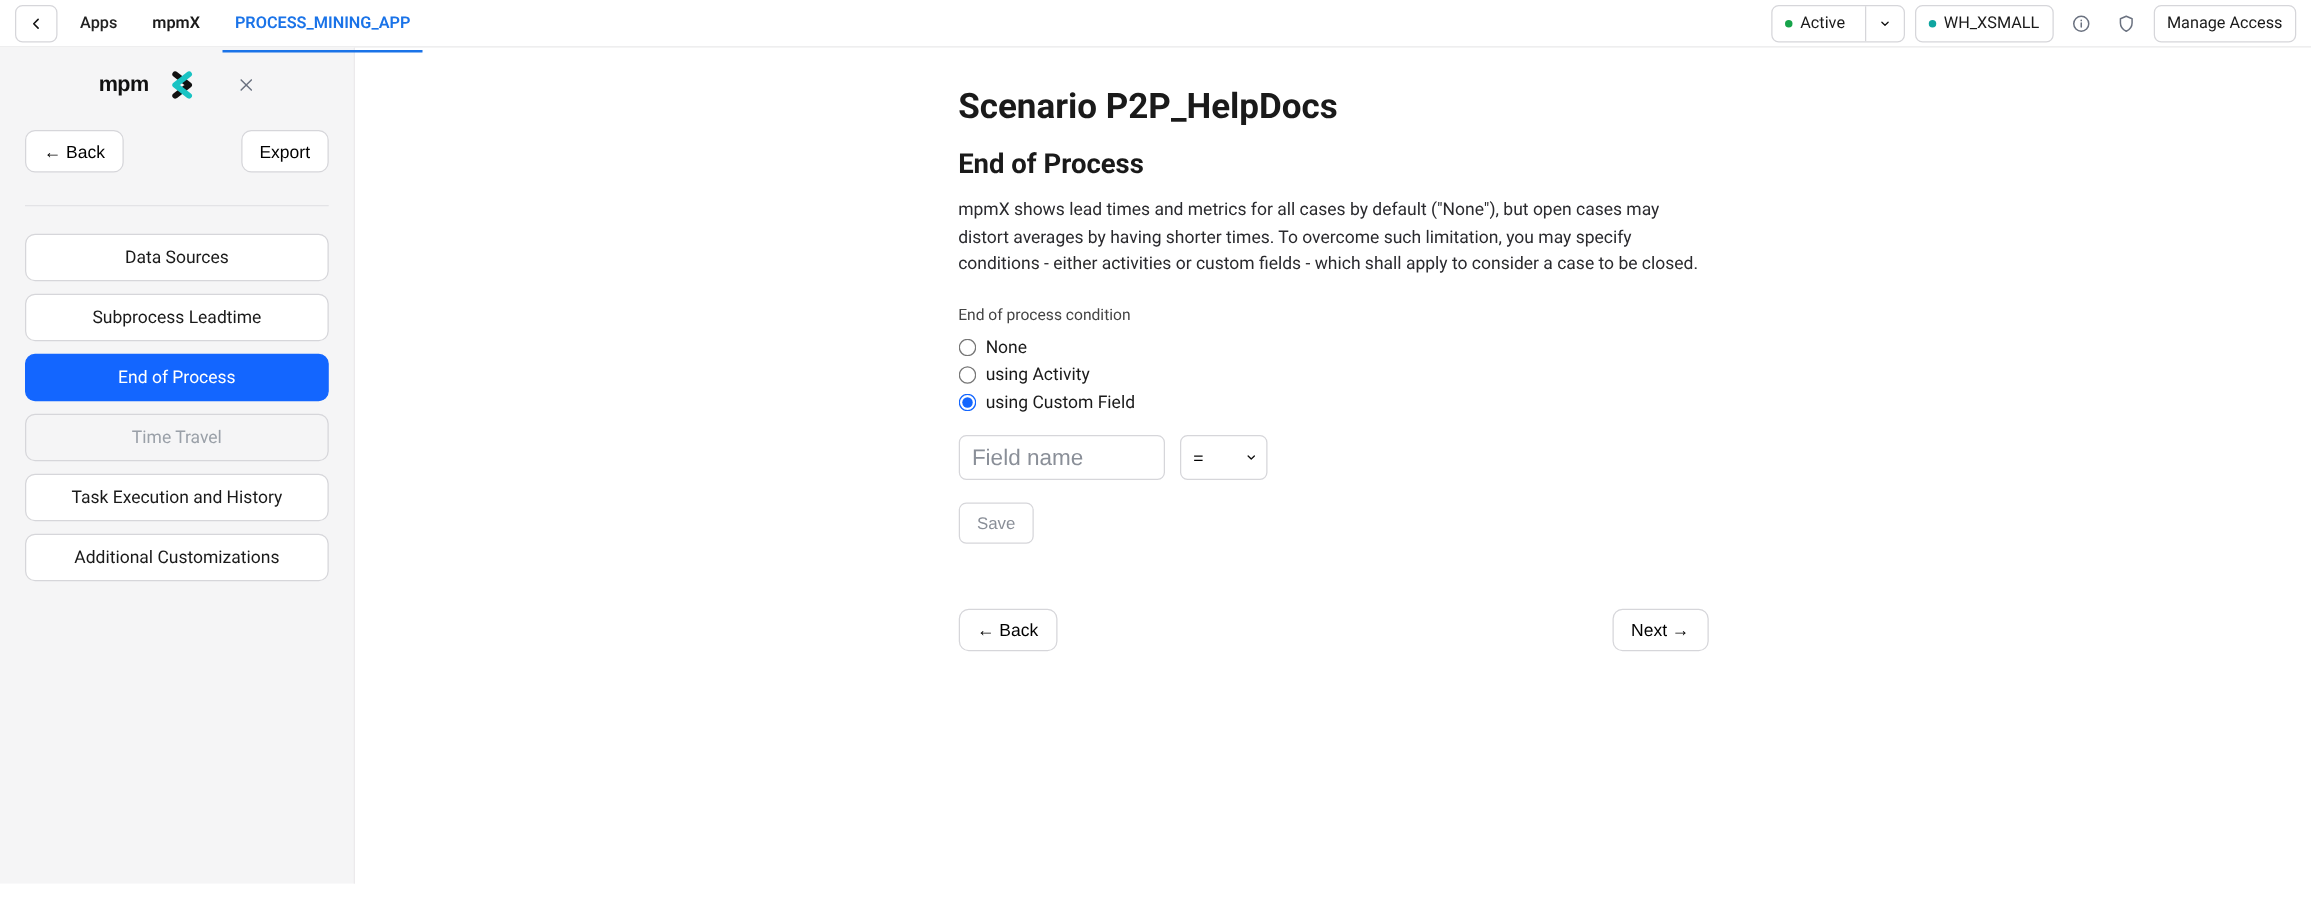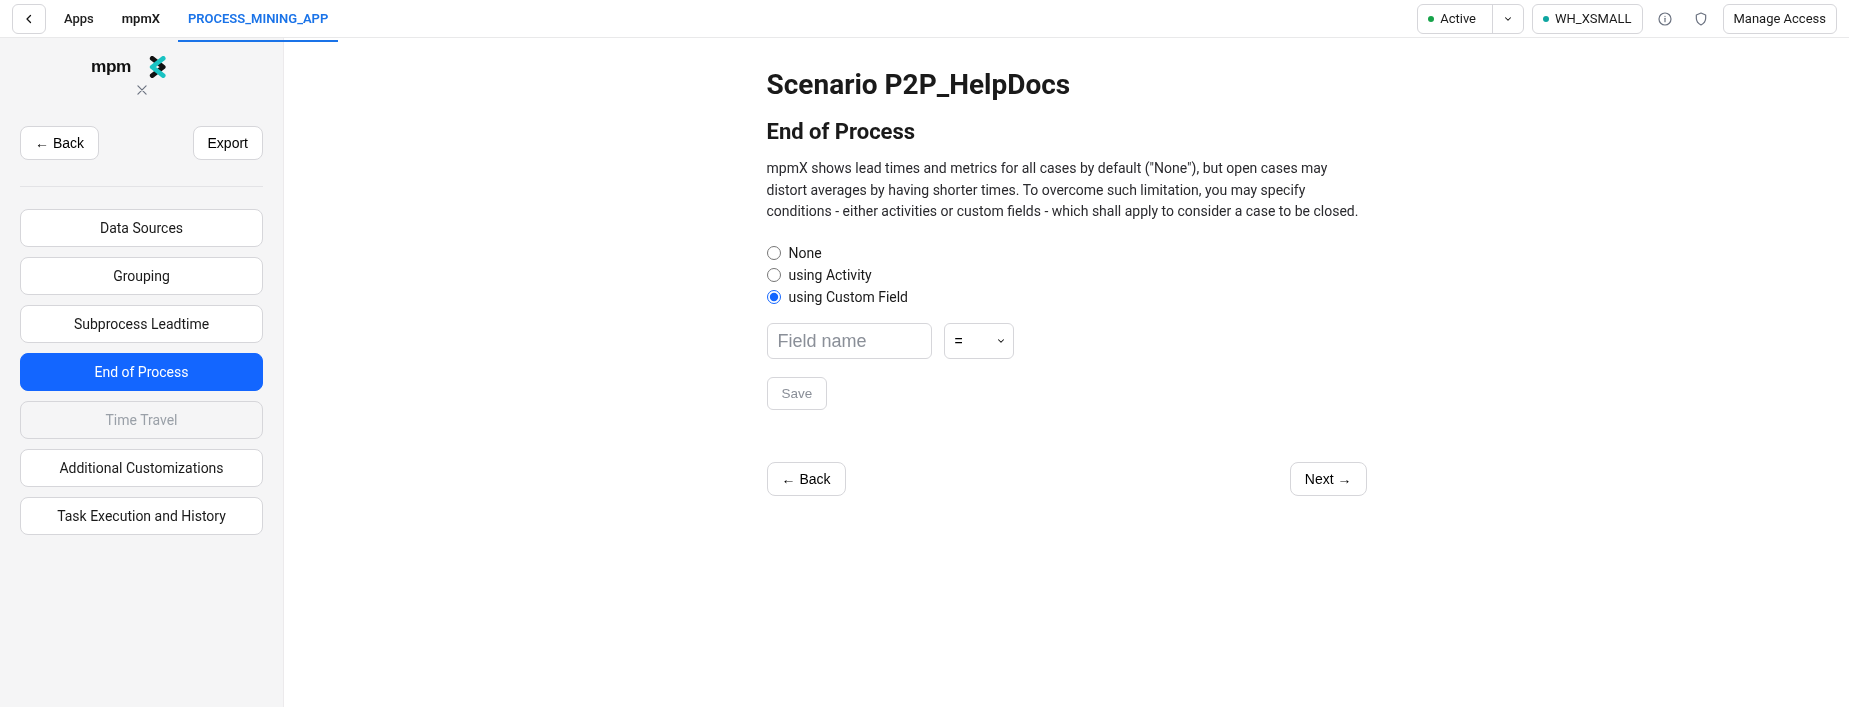--- a/index.html
+++ b/index.html
@@ -22,21 +22,21 @@
 .pill.split .seg + .seg { border-left:1px solid #d6d6da; }
 .dot { width:6px; height:6px; border-radius:50%; display:inline-block; }
 .dot.green { background:#16a34a; }
 .dot.teal  { background:#0ea5a0; }
 .icon-btn { width:28px; height:28px; display:flex; align-items:center; justify-content:center; color:#6b7280; cursor:pointer; }
 .chev-down { width:10px; height:10px; }
 
 
 .body { display:flex; height:calc(100vh - 49px); }
 .sidebar { width:284px; background:#f5f5f6; border-right:1px solid #eceaec; padding:18px 20px; }
-.side-head { display:flex; align-items:center; justify-content:center; margin-bottom:24px;flex-direction:column; }
+.side-head { display:flex; align-items:center; justify-content:center; margin-bottom:24px; }
 .logo { display:flex; align-items:center; font-weight:800; font-size:20px; letter-spacing:-0.5px; }
 .logo svg { height:22px; }
 .close-x { width:24px; height:24px; display:flex; align-items:center; justify-content:center; color:#6b7280; cursor:pointer; }
 .side-actions { display:flex; justify-content:space-between; margin-bottom:26px; }
 .btn { border:1px solid #d6d6da; background:#fff; border-radius:8px; padding:8px 14px; font-size:14px; cursor:pointer; }
 .divider { height:1px; background:#e3e3e6; margin-bottom:22px; }
 .nav { display:flex; flex-direction:column; gap:10px; }
 .nav-item { border:1px solid #d6d6da; background:#fff; border-radius:8px; padding:10px 12px; text-align:center; font-size:14px; cursor:pointer; }
 .nav-item.active { background:#1366ff; border-color:#1366ff; color:#fff; }
 .nav-item.disabled { color:#9aa0a8; background:#f5f5f6; cursor:default; }
@@ -130,34 +130,34 @@
           </svg>
       </div>
     </div>
     <div class="side-actions">
       <button class="btn">← Back</button>
       <button class="btn">Export</button>
     </div>
     <div class="divider"></div>
     <nav class="nav" id="nav">
         <div class="nav-item">Data Sources</div>
-        <div class="nav-item">Grouping</div>
         <div class="nav-item">Subprocess Leadtime</div>
         <div class="nav-item active">End of Process</div>
         <div class="nav-item disabled">Time Travel</div>
+        <div class="nav-item">Task Execution and History</div>
         <div class="nav-item">Additional Customizations</div>
-        <div class="nav-item">Task Execution and History</div>
       </nav>
   </aside>
 
   <main class="main">
     <div class="content">
       <h1 class="title">Scenario P2P_HelpDocs</h1>
       <h2 class="subtitle">End of Process</h2>
       <p class="desc">mpmX shows lead times and metrics for all cases by default ("None"), but open cases may distort averages by having shorter times. To overcome such limitation, you may specify conditions - either activities or custom fields - which shall apply to consider a case to be closed.</p>
+      <div class="field-label">End of process condition</div>
       <div class="radios" id="radios">
           <label class="radio-row">
             <input type="radio" name="eop" style="">
             <span>None</span>
           </label>
           <label class="radio-row">
             <input type="radio" name="eop" style="">
             <span>using Activity</span>
           </label>
           <label class="radio-row">

